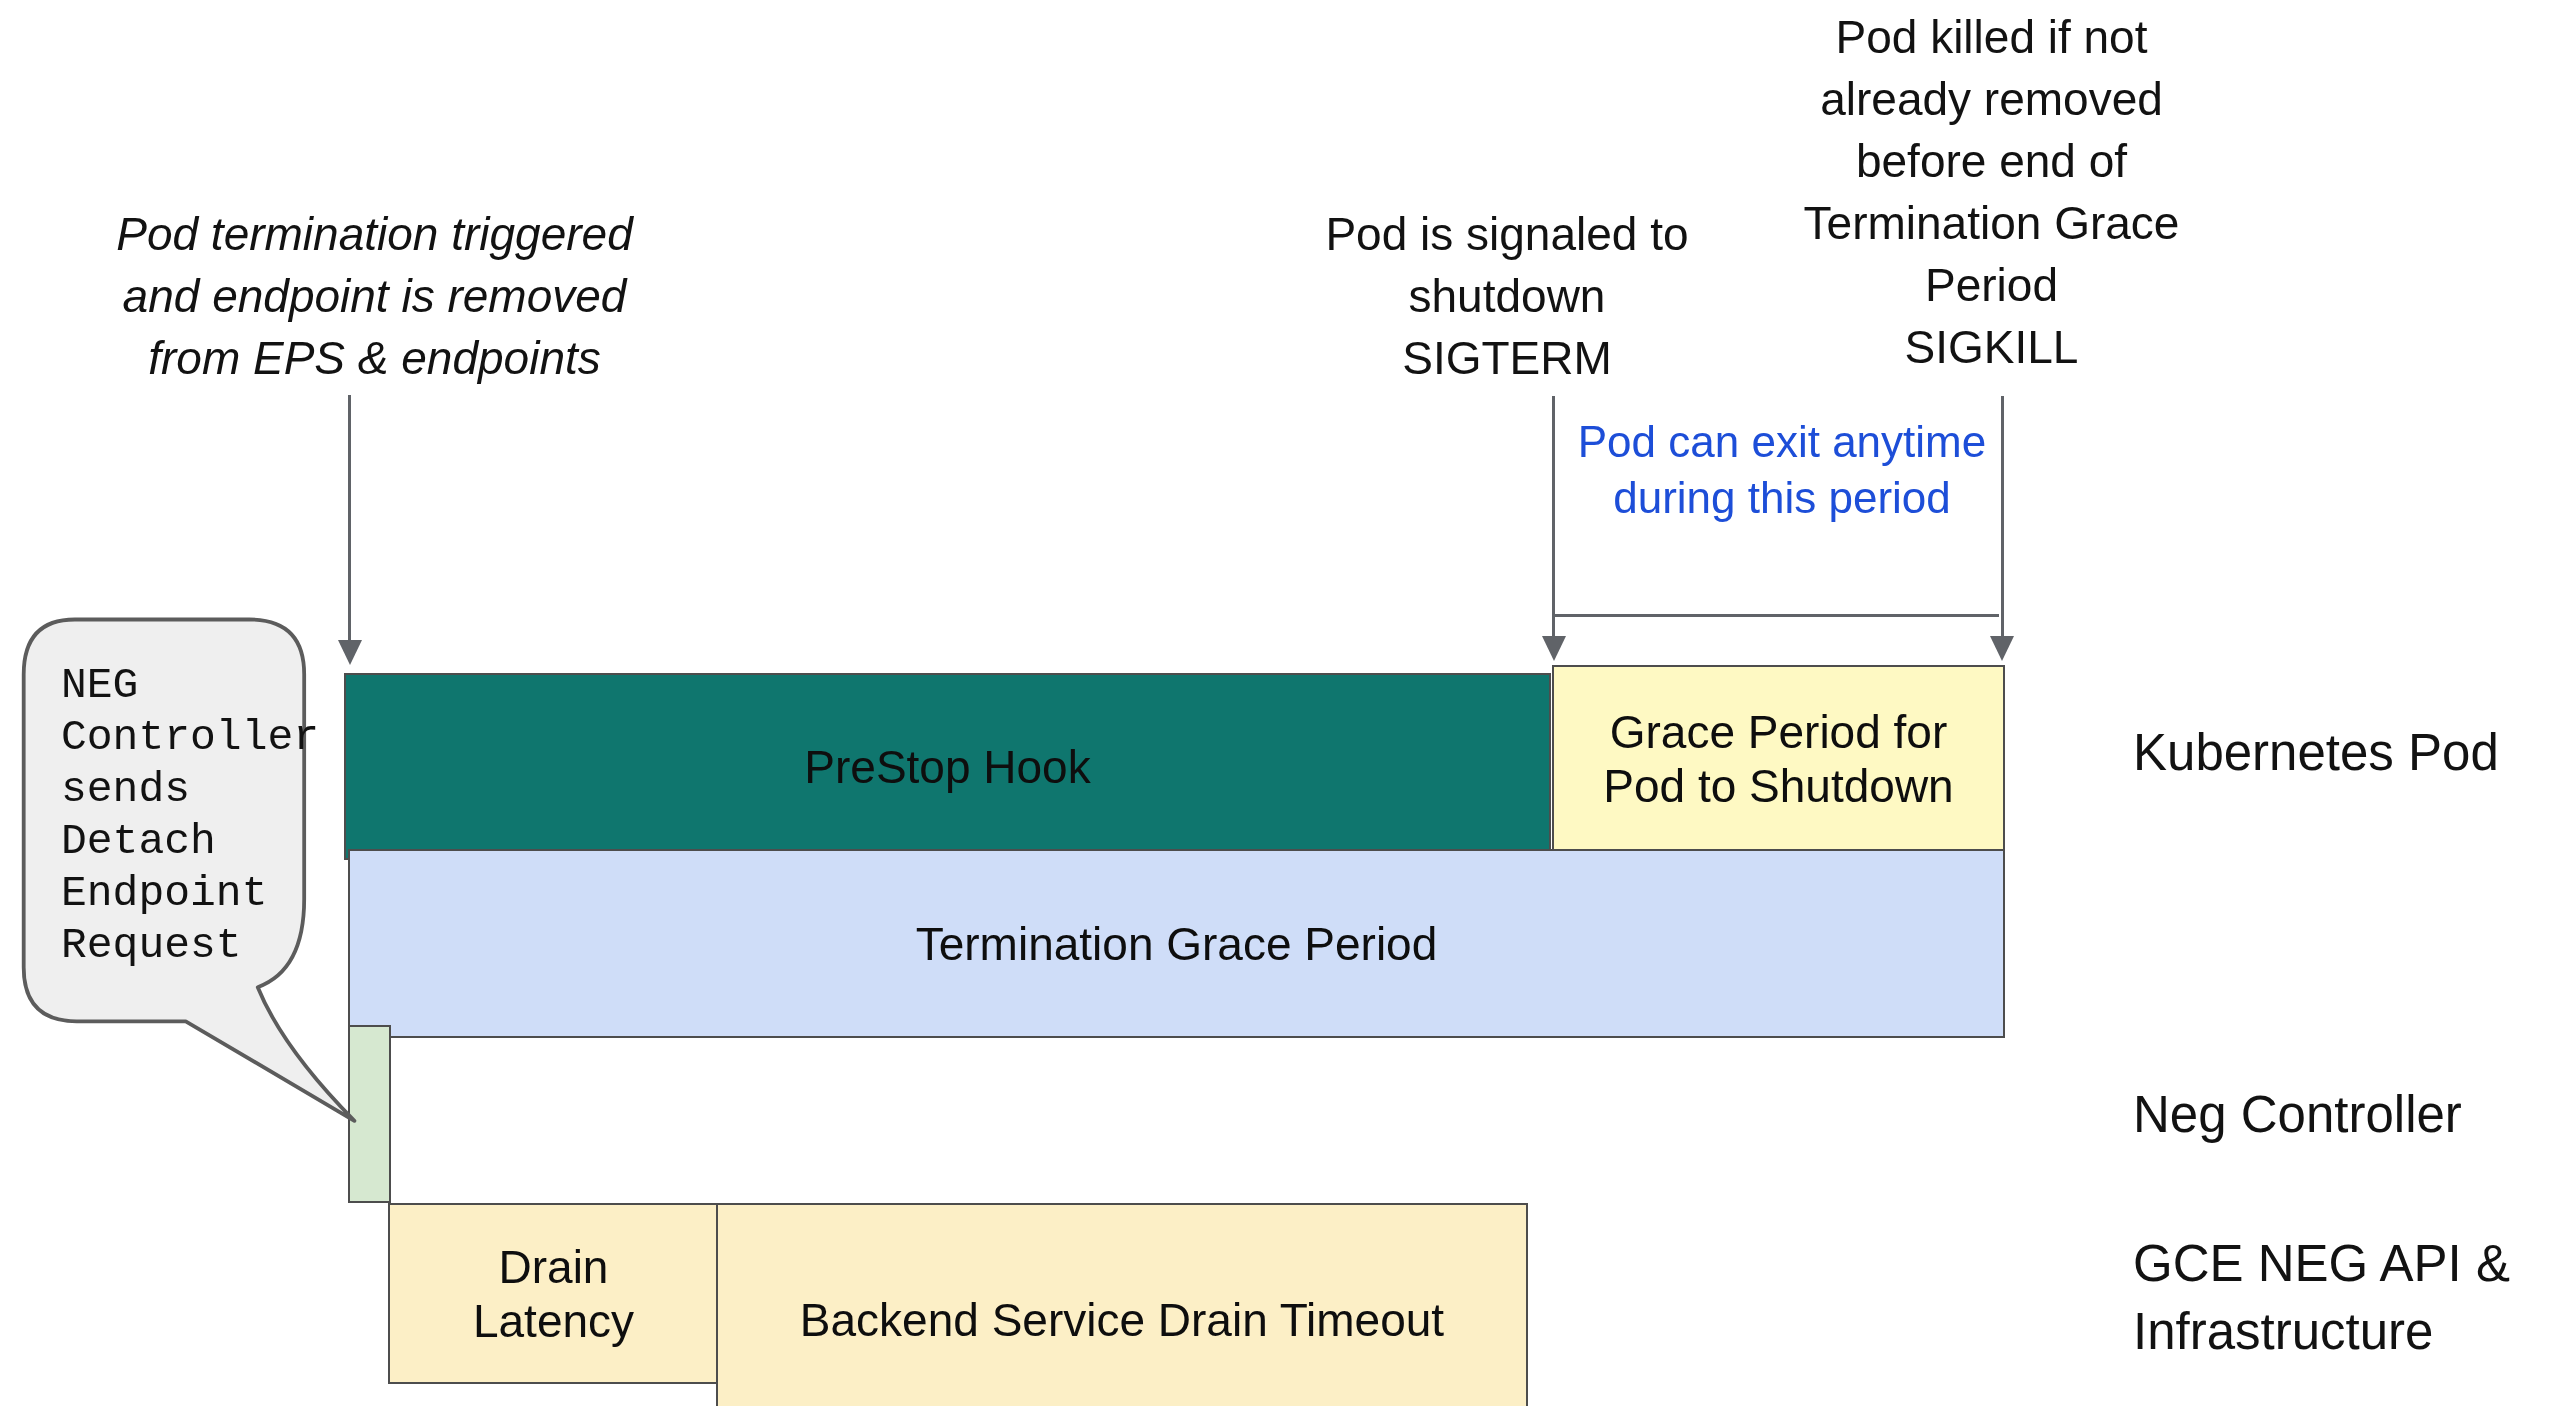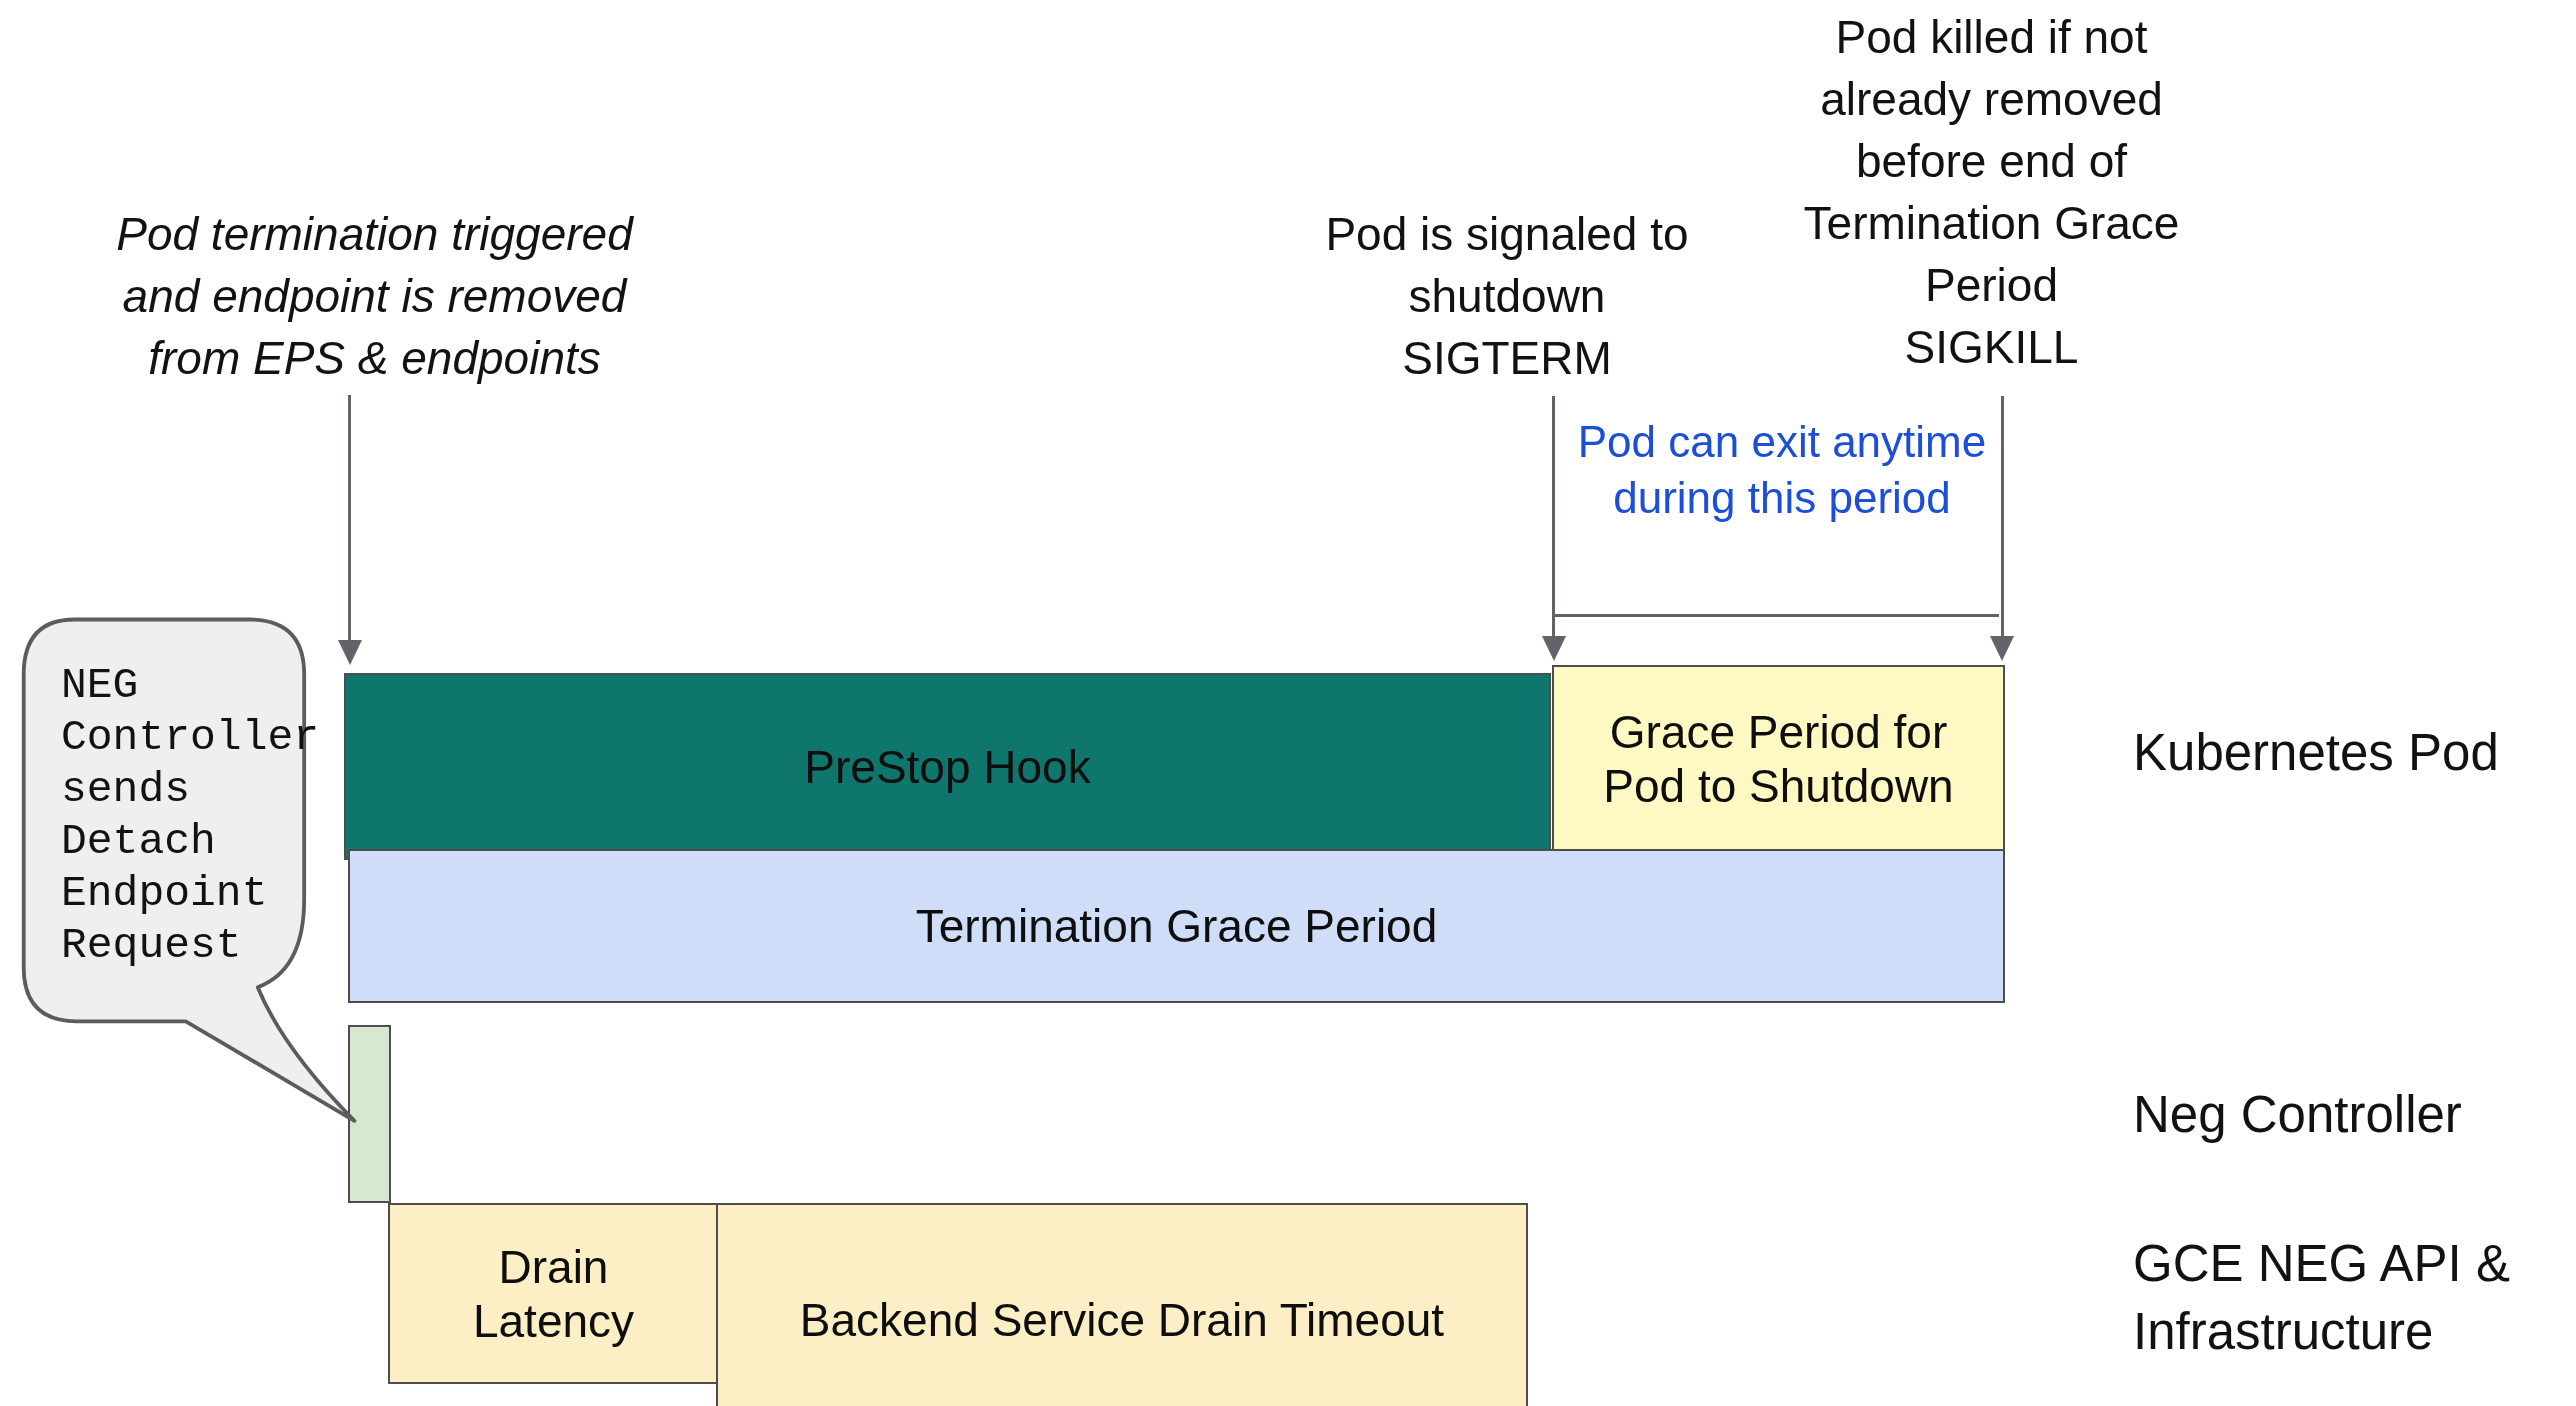--- a/index.html
+++ b/index.html
@@ -35,21 +35,21 @@
     align-items:center;
     justify-content:center;
     text-align:center;
     font-size:46px;
     line-height:54px;
     white-space:pre-line;
     color:#0e0e0e;
   }
   .bar-prestop{left:344px;top:665px;width:1207px;height:187px;background:#0f766e;margin-top:8px;}
   .bar-grace{left:1552px;top:665px;width:453px;height:187px;background:#fef9c3;}
-  .bar-tgp{left:348px;top:849px;width:1657px;height:154px;background:#cfddf8;}
+  .bar-tgp{left:348px;top:849px;width:1657px;height:189px;background:#cfddf8;}
   .bar-green{left:348px;top:1025px;width:43px;height:178px;background:#d6e8d0;}
   .bar-drain{left:388px;top:1203px;width:331px;height:181px;background:#fcefc6;}
   .bar-backend{left:716px;top:1203px;width:812px;height:233px;background:#fcefc6;}
   .lane-label{
     position:absolute;
     left:2133px;
     font-size:51px;
     line-height:68px;
     white-space:pre-line;
     color:#121212;

